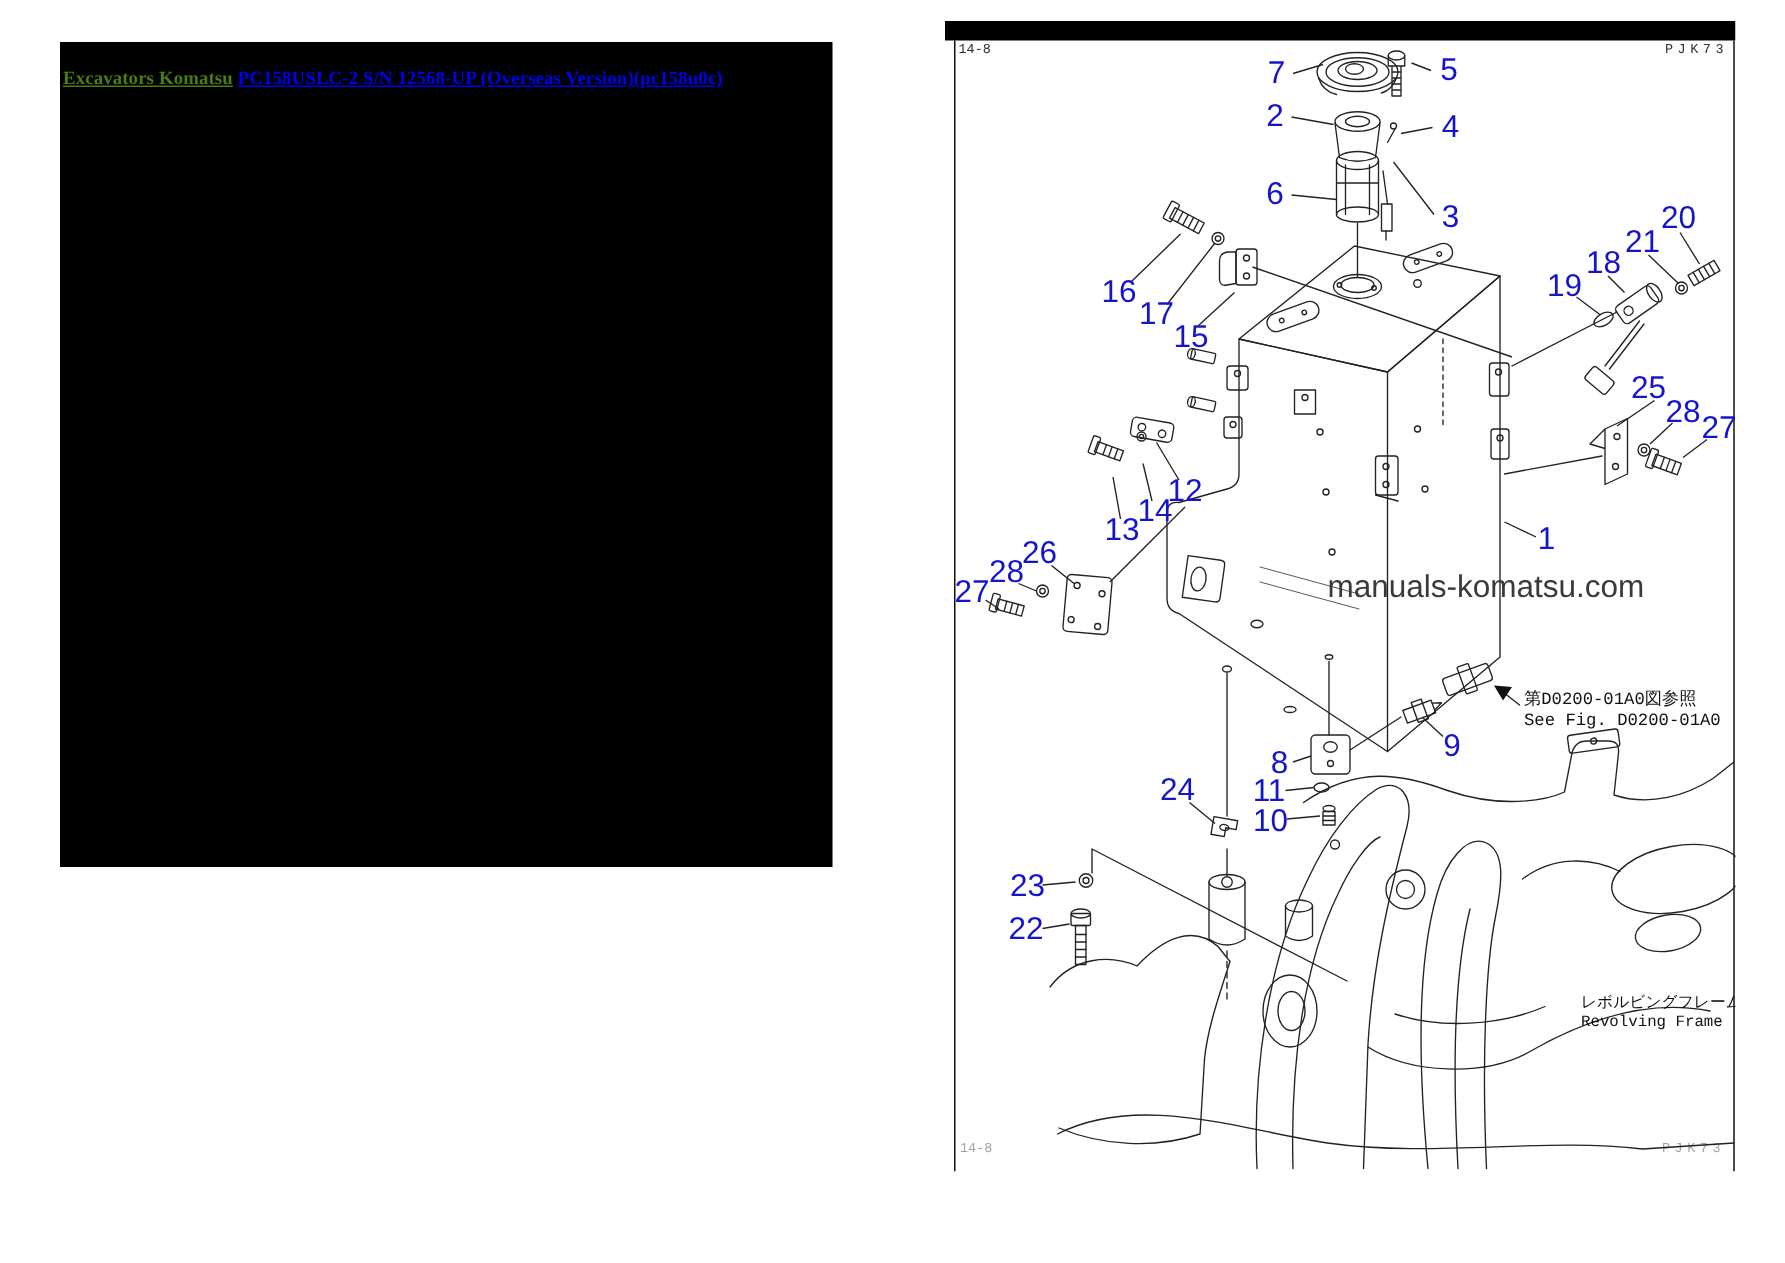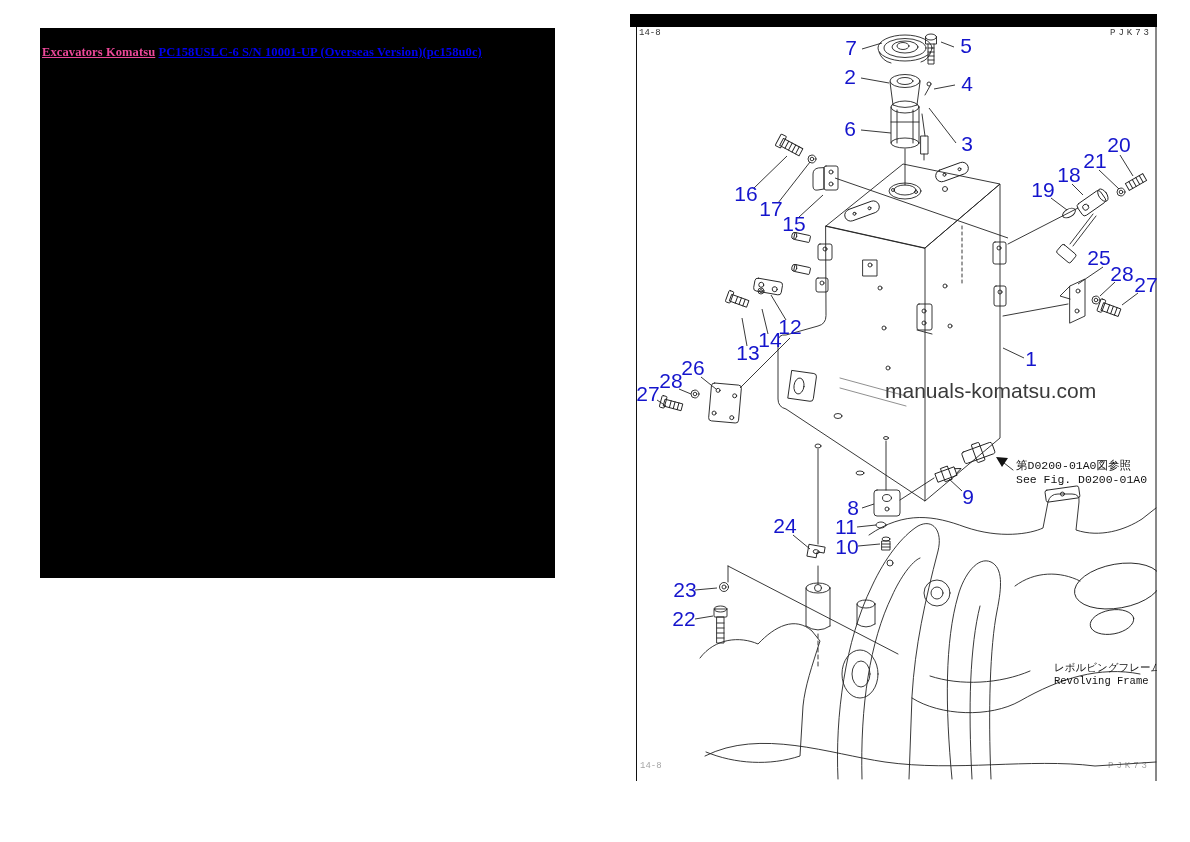--- a/index.html
+++ b/index.html
@@ -25,22 +25,22 @@
   svg .mono-s{font-family:"Liberation Mono",monospace;font-size:10.5px;fill:#111;}
   svg .wm{font-family:"Liberation Sans",sans-serif;font-size:21px;fill:#3a3a3a;}
 </style>
 </head>
 <body>
 
 <div id="page">
 
   <div id="cover">
     <div class="linkline">
-      <a href="#" style="color: #ec4899; margin-top: 12px;">Excavators Komatsu</a>
-      <a href="#" style="color: rgb(0, 0, 238);">PC158USLC-6 S/N 10001-UP (Overseas Version)(pc158u0c)</a>
+      <a href="#" style="color: #4d7c0f; margin-top: 12px;">Excavators Komatsu</a>
+      <a href="#" style="color: rgb(0, 0, 238);">PC158USLC-2 S/N 12568-UP (Overseas Version)(pc158u0c)</a>
     </div>
   </div>
 
   <div id="diagram">
     <svg width="527" height="767" viewBox="630 28 527 767">
 
       <rect x="630" y="28" width="527" height="13" fill="#000"></rect>
       <line x1="636.5" y1="41" x2="636.5" y2="795" stroke="#111" stroke-width="1"></line>
       <line x1="1156" y1="41" x2="1156" y2="795" stroke="#111" stroke-width="1"></line>
       <text class="tinytxt" x="639" y="49">14-8</text>

